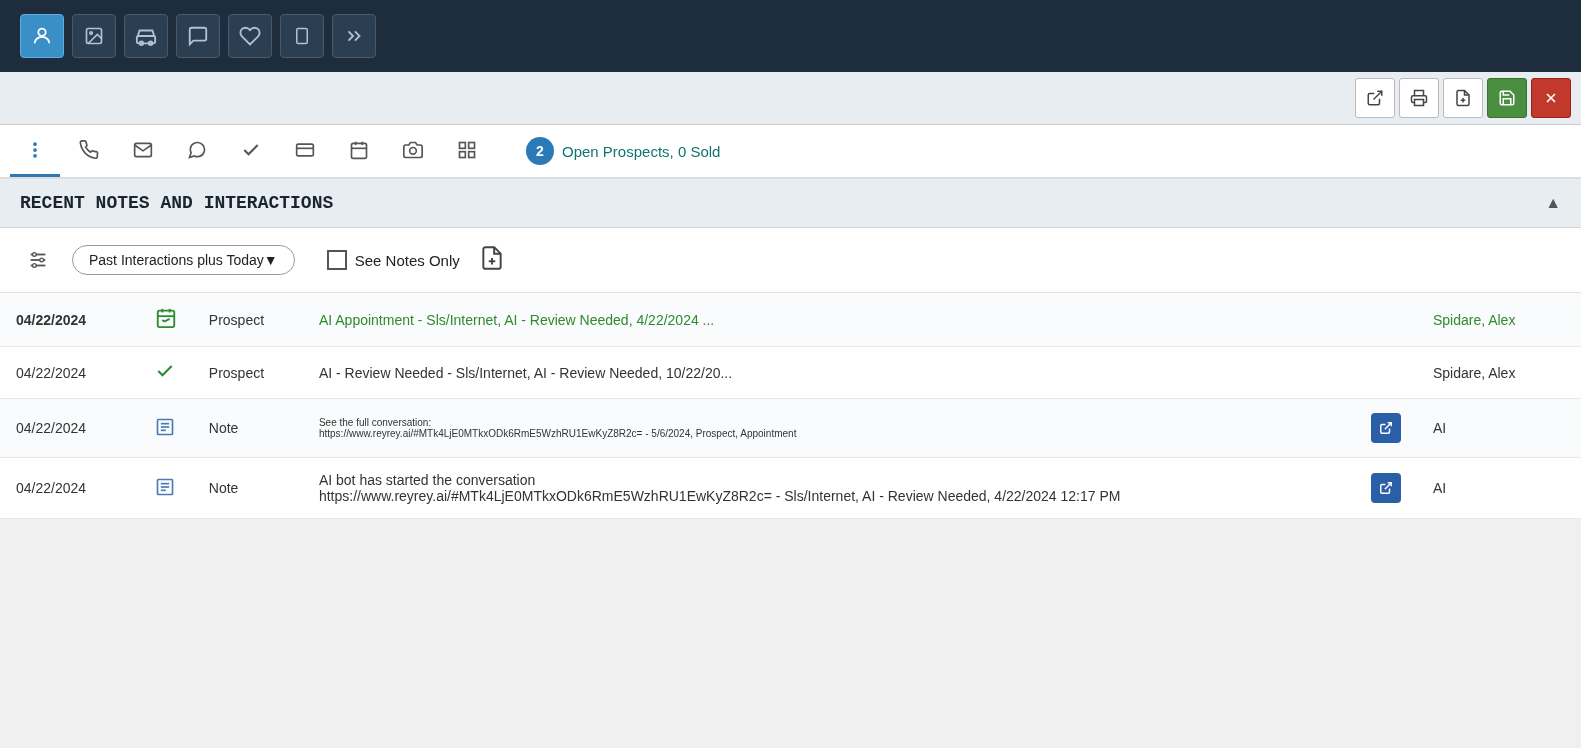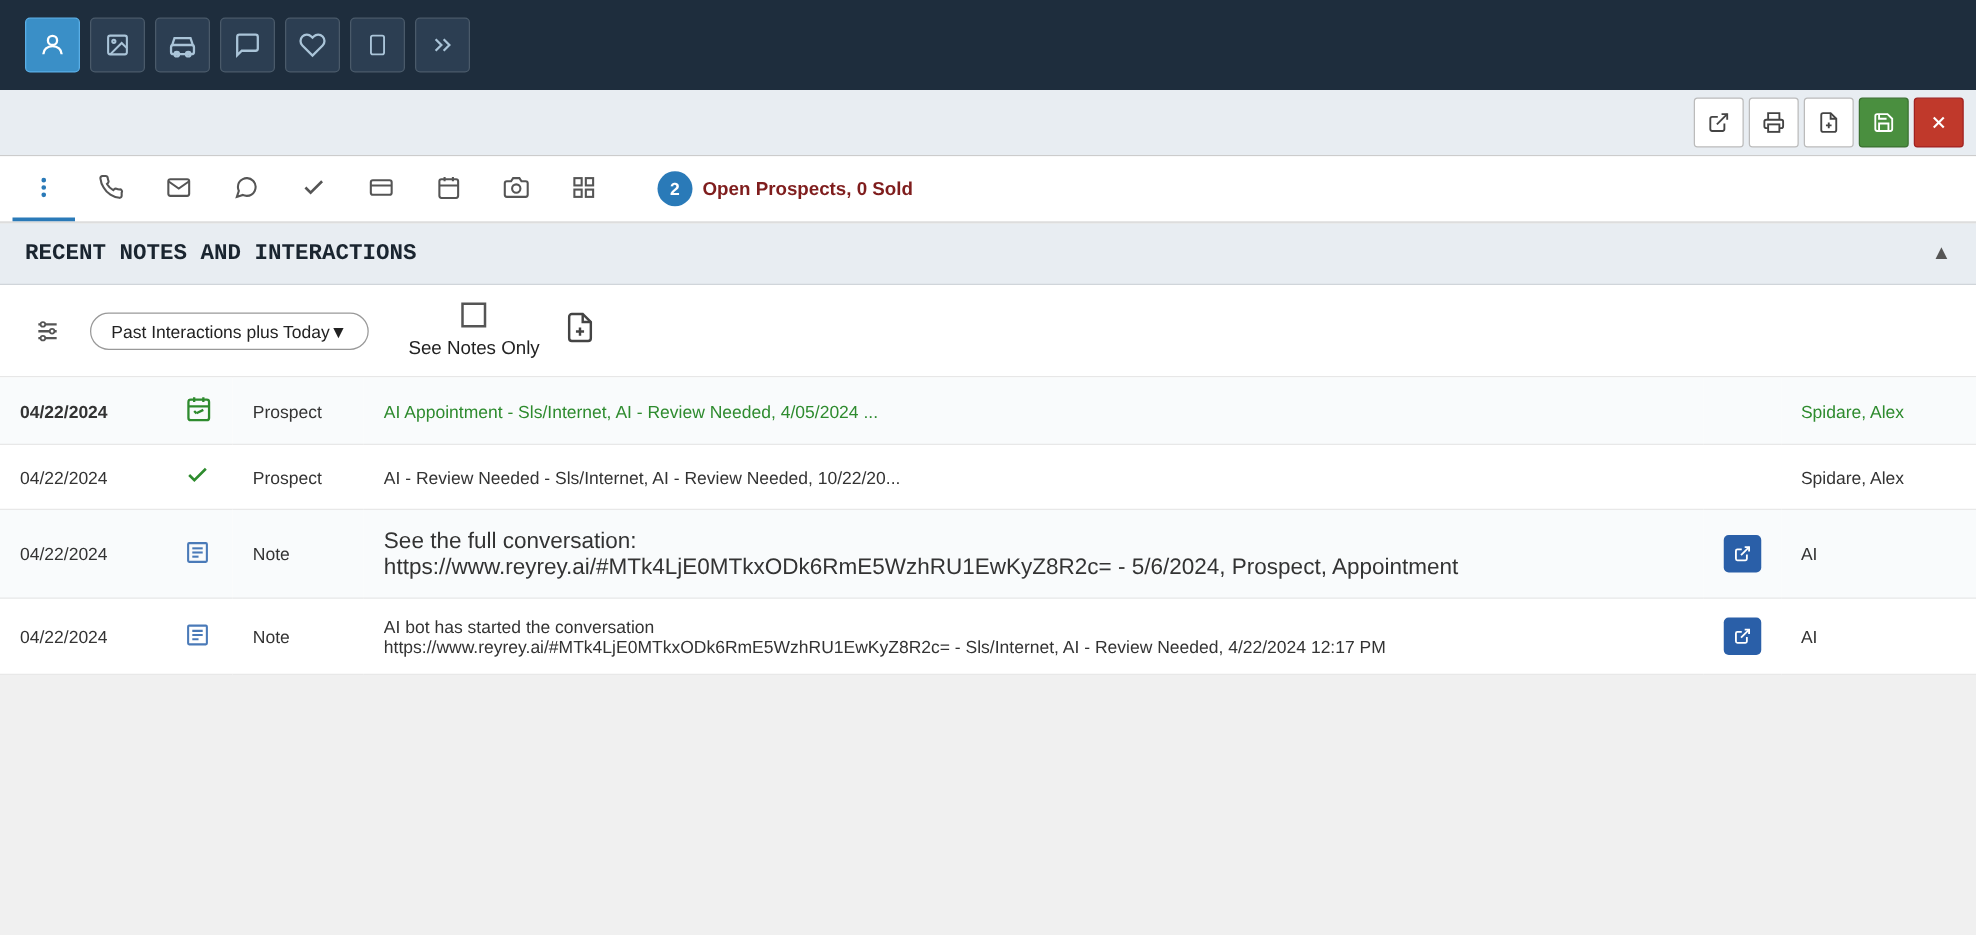--- a/index.html
+++ b/index.html
@@ -116,23 +116,23 @@
       background: #2a7ab8;
       border-radius: 50%;
       color: white;
       font-weight: bold;
       font-size: 14px;
       display: flex;
       align-items: center;
       justify-content: center;
     }
     .prospect-link {
-      color: #7f1d1d;
+      color: #0f766e;
       font-size: 15px;
-      font-weight: bold;
+      font-weight: normal;
       text-decoration: none;
     }
 
     
     .main-content {
       background: #f5f5f5;
       padding: 0;
     }
 
     
@@ -188,21 +188,20 @@
       cursor: pointer;
       display: flex;
       align-items: center;
       gap: 0;
       color: #222;
     }
     .checkbox-area {
       display: flex;
       align-items: center;
       gap: 8px;
-      flex-direction: column;
     }
     .check-box {
       width: 20px;
       height: 20px;
       border: 2px solid #555;
       background: white;
       display: inline-block;
     }
     .checkbox-label {
       font-size: 15px;
@@ -461,21 +460,21 @@
           <td class="date-col date-green">04/22/2024</td>
           <td class="icon-col"><svg width="22" height="22" viewBox="0 0 24 24" fill="none" stroke="#2e8b2e" stroke-width="2">
       <rect x="3" y="4" width="18" height="18" rx="2"></rect>
               <line x1="16" y1="2" x2="16" y2="6"></line>
       <line x1="8" y1="2" x2="8" y2="6"></line>
               <line x1="3" y1="10" x2="21" y2="10"></line>
       <line x1="8" y1="14" x2="10" y2="16"></line>
               <line x1="10" y1="16" x2="16" y2="13"></line>
     </svg></td>
           <td class="type-col">Prospect</td>
-          <td class="desc-col" style="color: rgb(46, 139, 46); white-space: pre-line; font-size: 14px;">AI Appointment - Sls/Internet, AI - Review Needed, 4/05/2024 ...</td>
+          <td class="desc-col" style="color: rgb(46, 139, 46); white-space: pre-line; font-size: 14px;">AI Appointment - Sls/Internet, AI - Review Needed, 4/22/2024 ...</td>
           <td class="action-col"></td>
           <td class="agent-col" style="color: rgb(46, 139, 46);">Spidare, Alex</td>
         </tr>
         <tr>
           <td class="date-col">04/22/2024</td>
           <td class="icon-col"><svg width="20" height="20" viewBox="0 0 24 24" fill="none" stroke="#2e8b2e" stroke-width="2.5">
       <polyline points="20 6 9 17 4 12"></polyline>
     </svg></td>
           <td class="type-col">Prospect</td>
           <td class="desc-col" style="white-space: pre-line; font-size: 14px;">AI - Review Needed - Sls/Internet, AI - Review Needed, 10/22/20...</td>
@@ -484,21 +483,21 @@
         </tr>
         <tr>
           <td class="date-col">04/22/2024</td>
           <td class="icon-col"><svg width="20" height="20" viewBox="0 0 24 24" fill="none" stroke="#4a7ab8" stroke-width="2">
       <rect x="3" y="3" width="18" height="18" rx="1"></rect>
       <line x1="7" y1="8" x2="17" y2="8"></line>
               <line x1="7" y1="12" x2="17" y2="12"></line>
               <line x1="7" y1="16" x2="13" y2="16"></line>
     </svg></td>
           <td class="type-col">Note</td>
-          <td class="desc-col" style="white-space: pre-line; font-size: 18px;">See the full conversation:
+          <td class="desc-col" style="white-space: pre-line; font-size: 10px;">See the full conversation:
 https://www.reyrey.ai/#MTk4LjE0MTkxODk6RmE5WzhRU1EwKyZ8R2c= - 5/6/2024, Prospect, Appointment</td>
           <td class="action-col">
             <button class="ext-link-btn">
               <svg width="14" height="14" viewBox="0 0 24 24" fill="none" stroke="white" stroke-width="2.5">
       <path d="M18 13v6a2 2 0 0 1-2 2H5a2 2 0 0 1-2-2V8a2 2 0 0 1 2-2h6"></path>
       <polyline points="15 3 21 3 21 9"></polyline>
                 <line x1="10" y1="14" x2="21" y2="3"></line>
     </svg>
             </button>
           </td>

